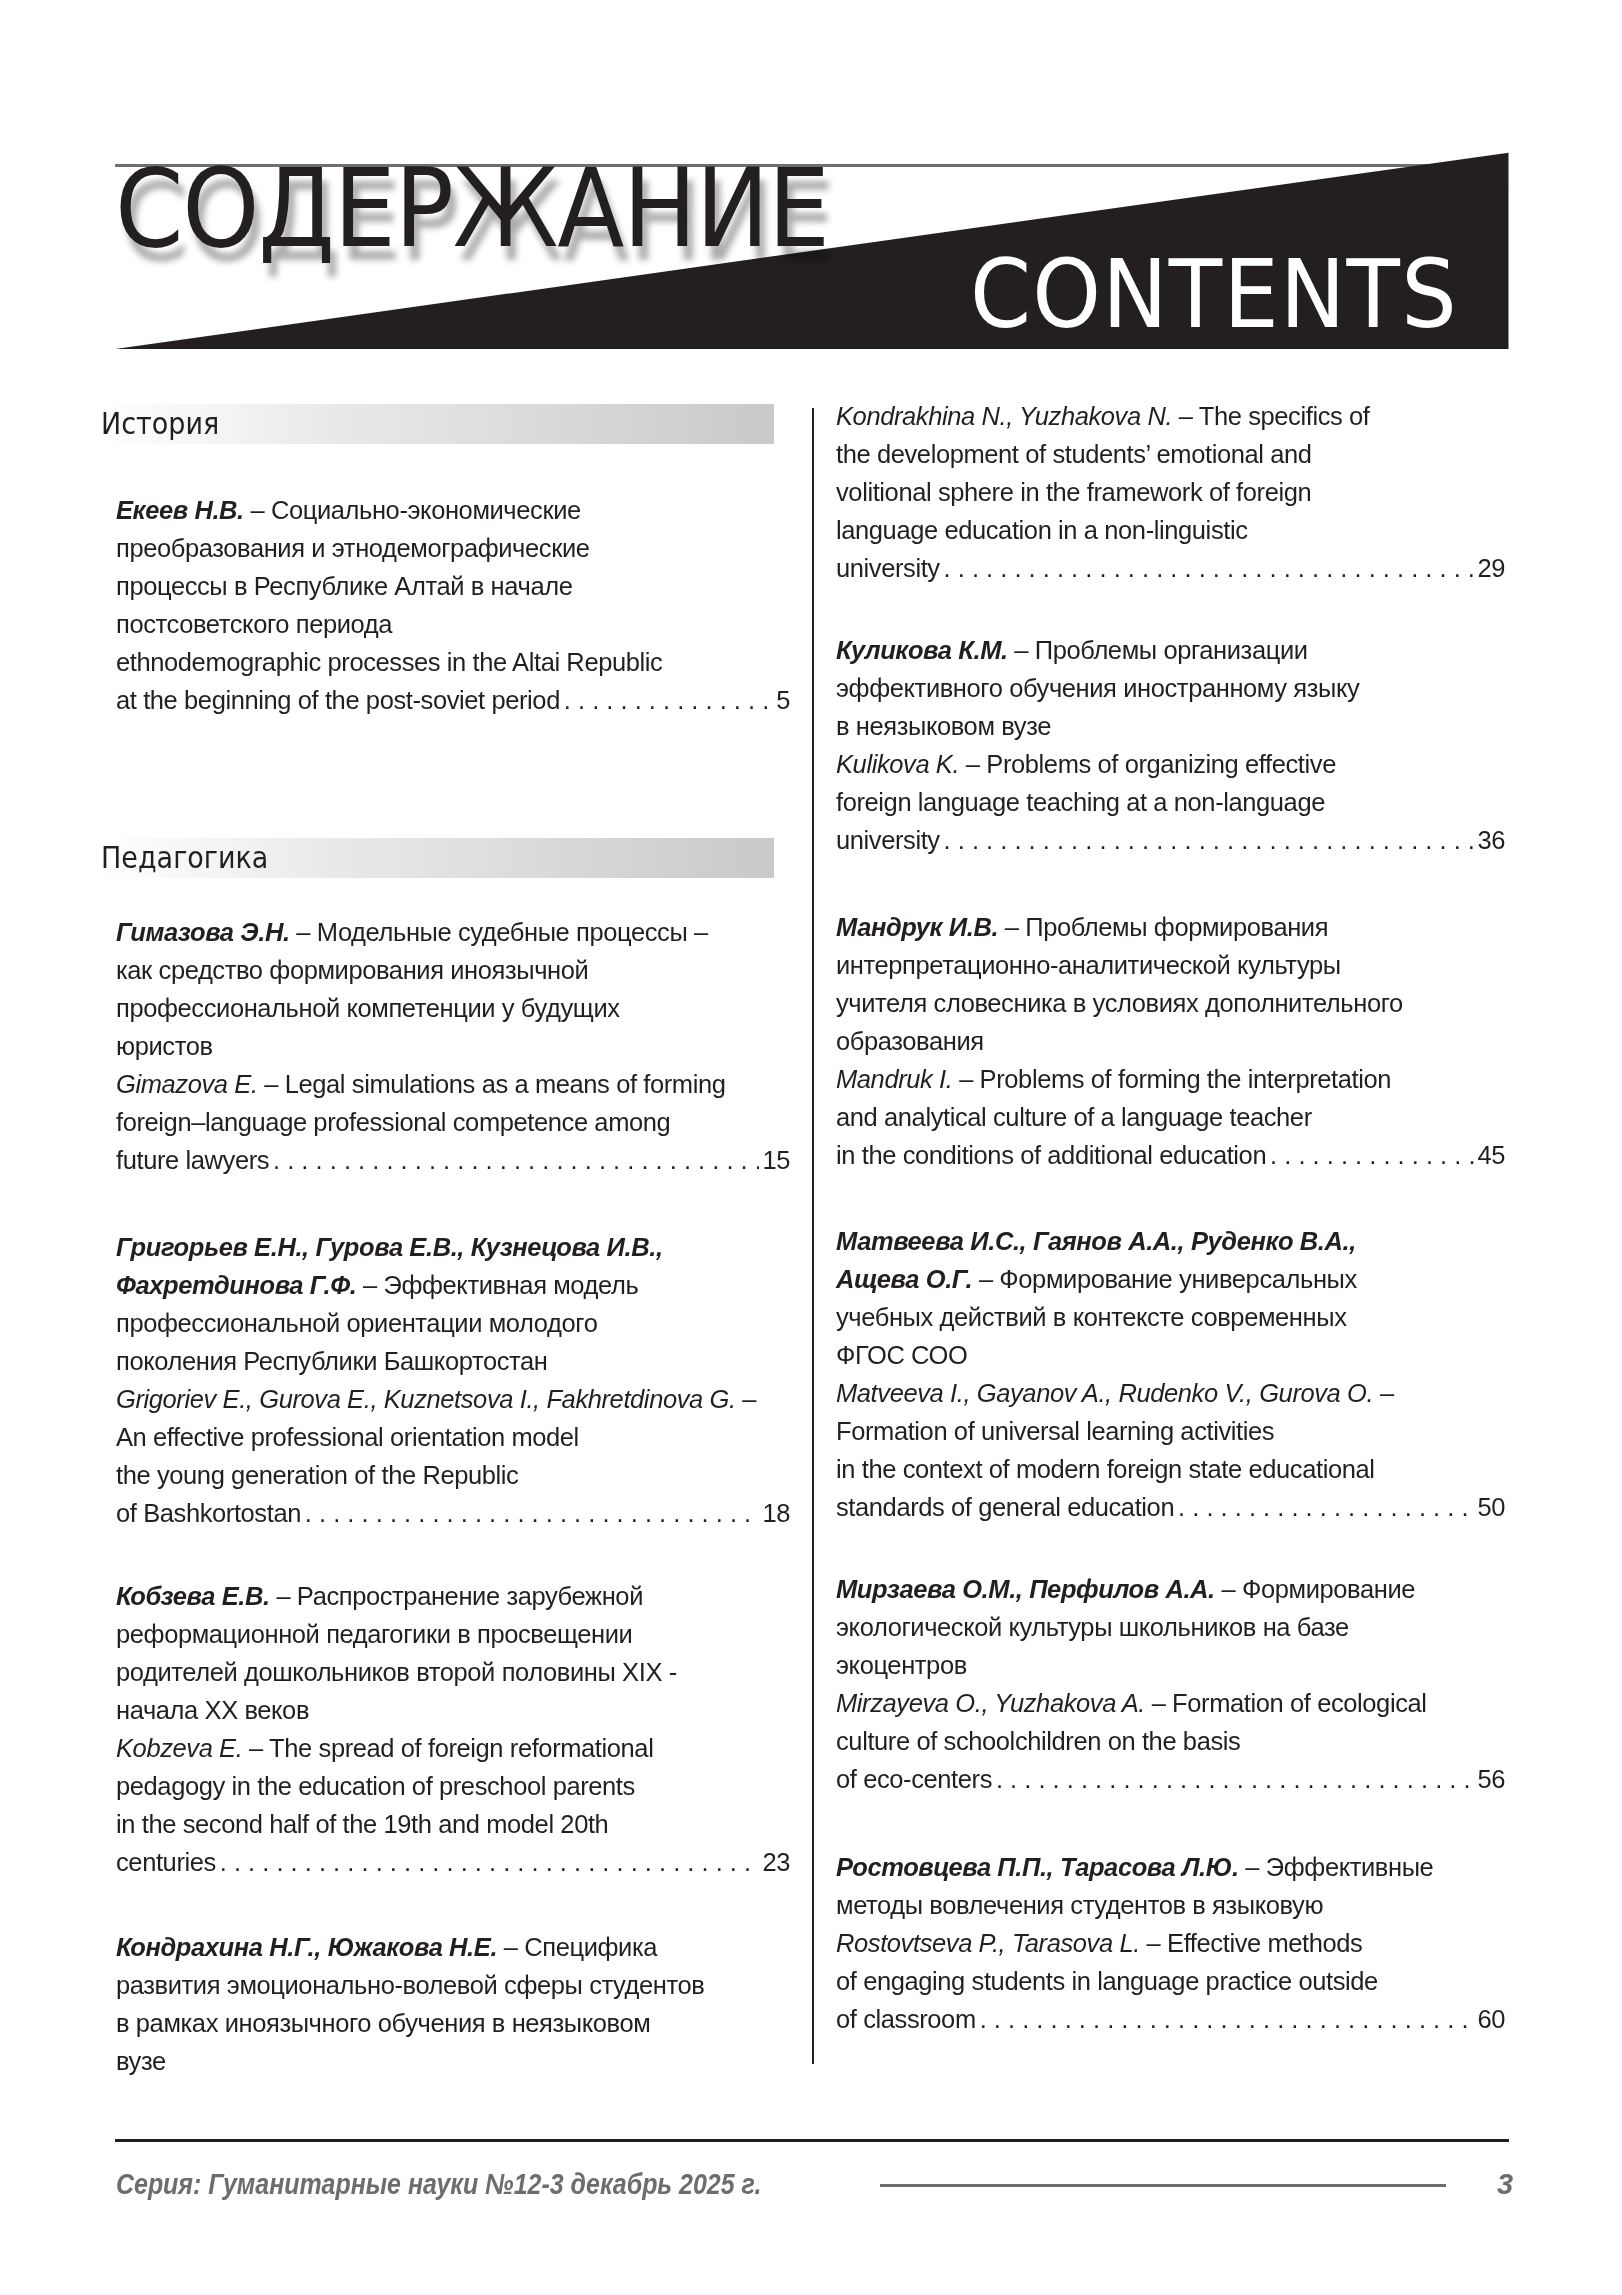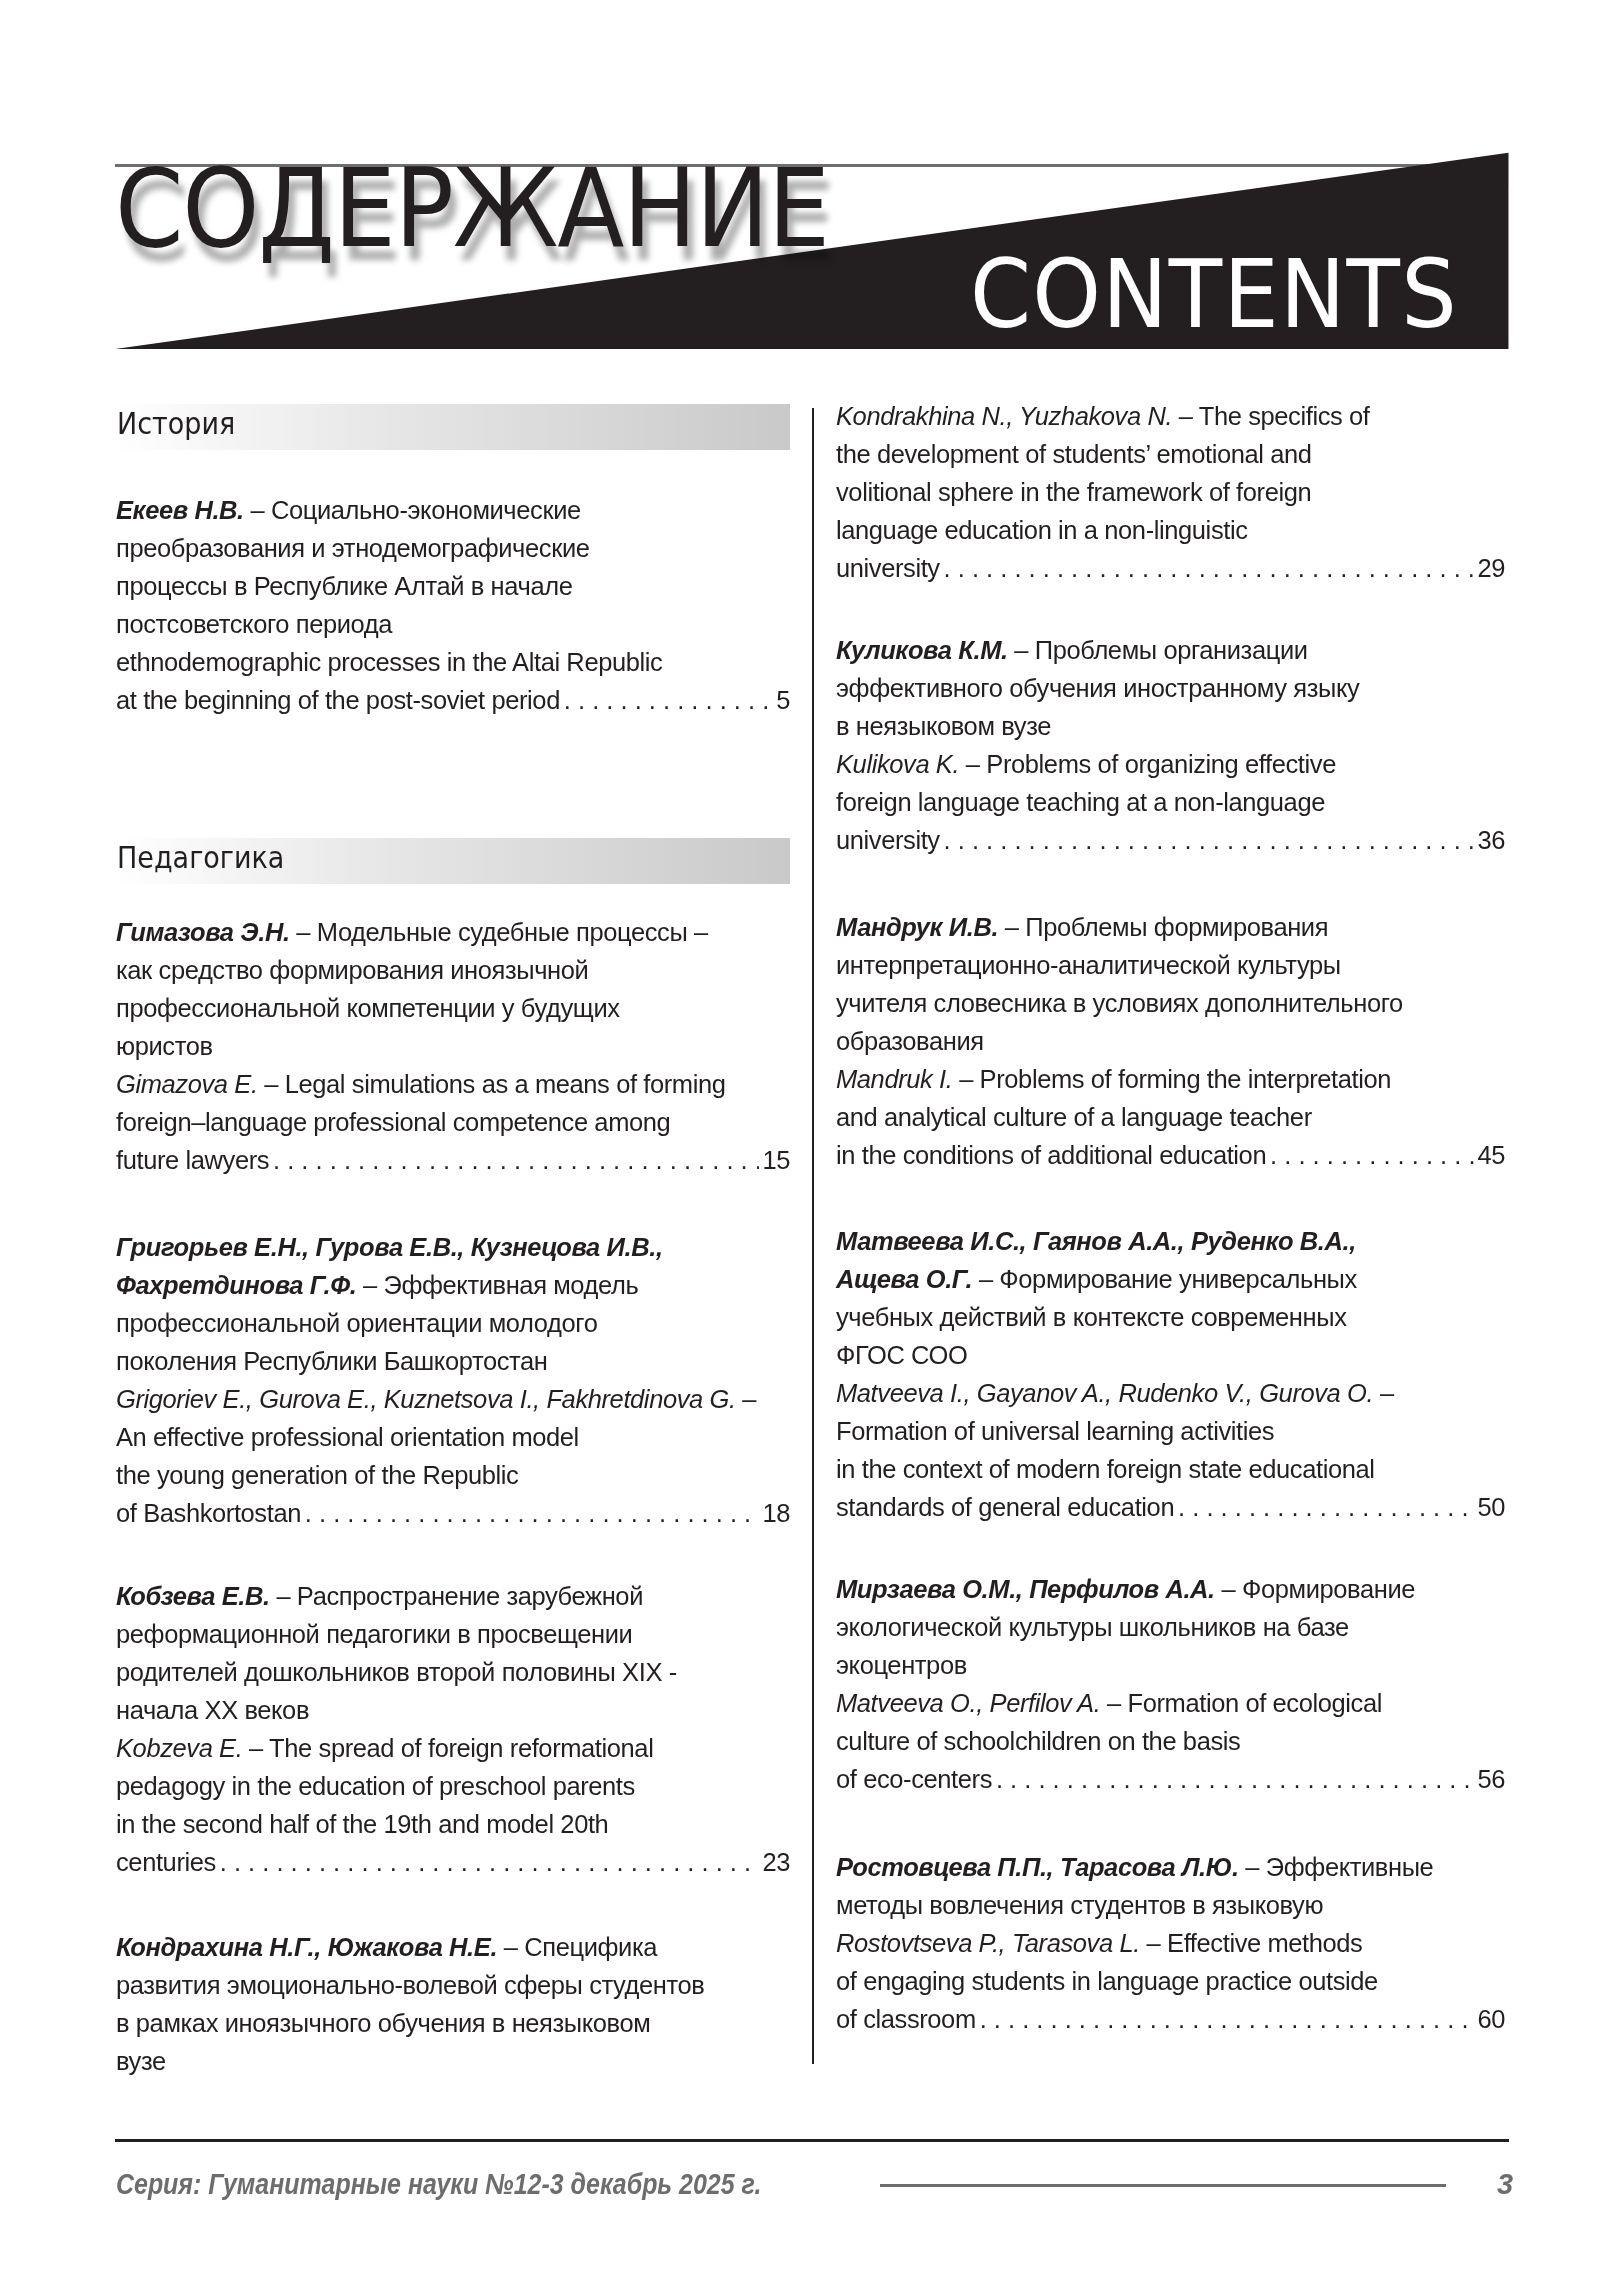--- a/index.html
+++ b/index.html
@@ -11,21 +11,21 @@
   .hdr-tri { position: absolute; left: 0; top: 0; width: 1623px; height: 393px; }
   .title-ru { position: absolute; left: 115px; top: 154px; font-family: "DejaVu Sans", sans-serif;
               font-size: 109px; line-height: 109px; font-weight: normal; color: #231f20;
               letter-spacing: -1.3px; transform-origin: left top; transform: scaleX(0.9);
               text-shadow: 6.5px 14.4px 6.5px rgba(0,0,0,0.32); white-space: nowrap; }
   .title-en { position: absolute; left: 970px; top: 248px; font-family: "DejaVu Sans", sans-serif;
               font-size: 94px; line-height: 94px; color: #ffffff; letter-spacing: 1.3px;
               transform-origin: left top; transform: scaleX(0.93); white-space: nowrap; }
 
   
-  .sec-bar { position: absolute; left: 116px; width: 674px; height: 46px;
+  .sec-bar { position: absolute; left: 100px; width: 674px; height: 40px;
              background: linear-gradient(to right, #ffffff 0%, #e9e9e9 35%, #c9c9c9 100%); text-decoration: underline; }
   .sec-bar span { position: absolute; left: 1.3px; top: 2.6px; font-family: "DejaVu Sans", sans-serif;
                   font-size: 30px; line-height: 33px; color: #231f20; transform-origin: left top;
                   transform: scaleX(0.9); white-space: nowrap; }
 
   
   .divider { position: absolute; left: 812px; top: 408px; width: 2px; height: 1656px; background: #231f20; }
 
   
   .entry { position: absolute; width: 674px; }
@@ -185,21 +185,21 @@
       <span class="t">standards of general education</span>
       <span class="dots"></span>
       <span class="pg">50</span>
     </span>
 </div>
 
 <div class="entry right" style="top:1570px;">
   <span class="ln"><b>Мирзаева О.М., Перфилов А.А.</b><span> – Формирование</span></span>
   <span class="ln">экологической культуры школьников на базе</span>
   <span class="ln">экоцентров</span>
-  <span class="ln"><i>Matveeva O., Perfilov A.</i><span> – Formation of ecological</span></span>
+  <span class="ln"><i>Mirzayeva O., Yuzhakova A.</i><span> – Formation of ecological</span></span>
   <span class="ln">culture of schoolchildren on the basis</span>
   <span class="ln lead">
       <span class="t">of eco-centers</span>
       <span class="dots"></span>
       <span class="pg">56</span>
     </span>
 </div>
 
 <div class="entry right" style="top:1848px;">
   <span class="ln"><b>Ростовцева П.П., Тарасова Л.Ю.</b><span> – Эффективные</span></span>

